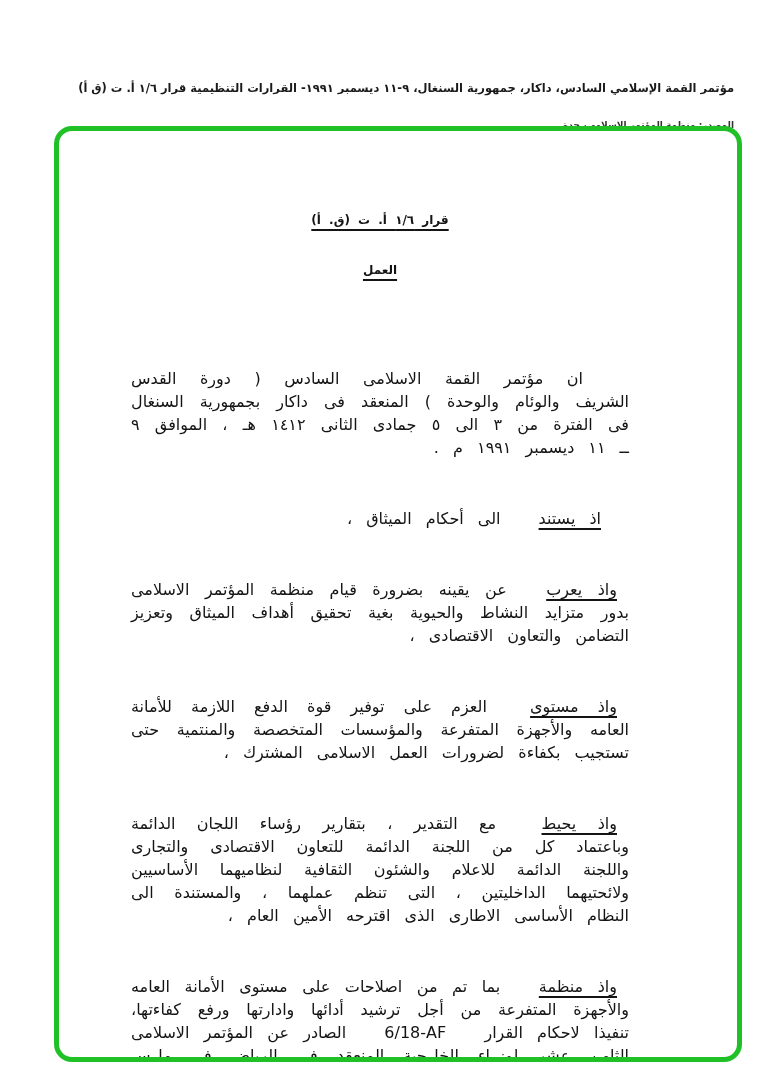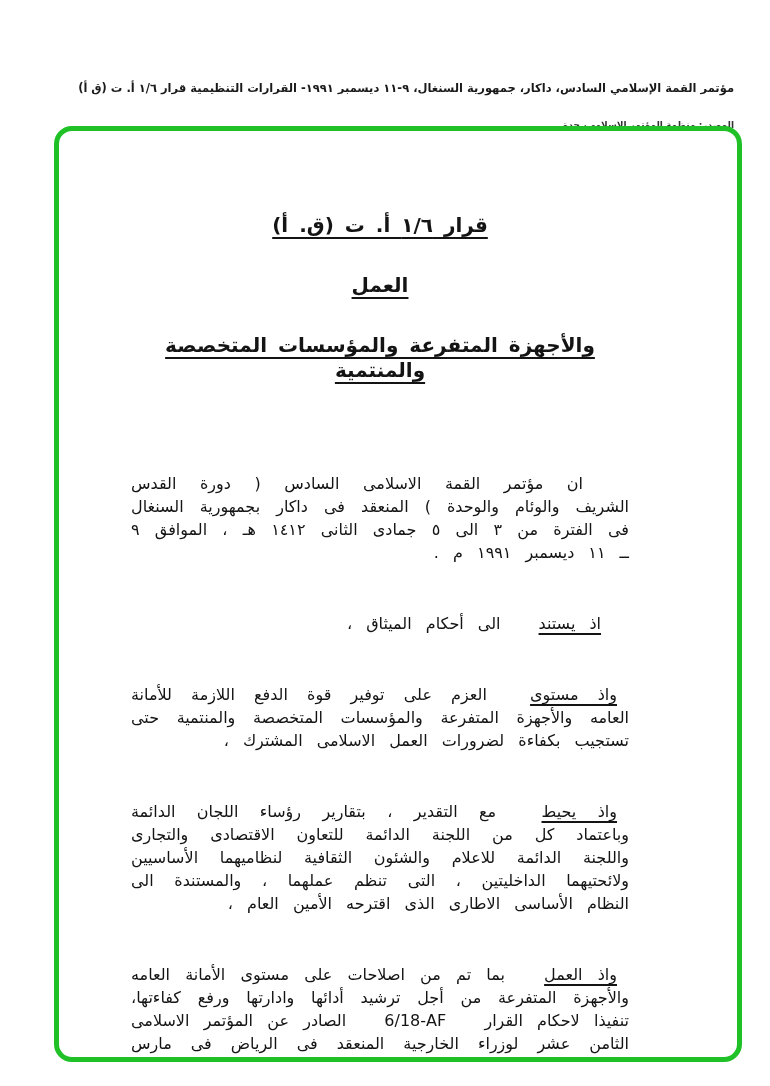--- a/index.html
+++ b/index.html
@@ -44,21 +44,21 @@
     height: 936px;
     border: 5px solid #1fc127;
     border-radius: 18px;
     background: #ffffff;
     padding: 58px 84px 36px 48px;
     overflow: hidden;
   }
   .title-block {
     text-align: center;
     font-weight: bold;
-    font-size: 20px;
+    font-size: 12px;
     margin-bottom: 30px;
   }
   .title-line {
     display: block;
     margin: 0 auto 11px auto;
     width: -moz-fit-content;
     width: fit-content;
     text-decoration: underline;
     text-underline-offset: 5px;
     text-decoration-thickness: 1.5px;
@@ -101,45 +101,47 @@
   <header class="doc-header">
     <div class="line1">مؤتمر القمة الإسلامي السادس، داكار، جمهورية السنغال، ٩-١١ ديسمبر ١٩٩١- القرارات التنظيمية قرار ١/٦ أ. ت (ق أ)</div>
     <div class="line2">المصدر:   منظمة المؤتمر الإسلامي، جدة</div>
   </header>
 
   <div class="green-box">
 
     <div class="title-block">
       <span class="title-line">قرار ١/٦ أ. ت (ق. أ)</span>
       <span class="title-line">العمل</span>
-      <span class="title-line">والأجهزة المتفرعة والمؤسسات المتخصصة والمنتمية</span>
     </div>
 
     <div class="body-text">
 
       <p class="para open-indent">
         <span>ان مؤتمر القمة الاسلامى السادس ( دورة القدس الشريف والوئام والوحدة ) المنعقد فى داكار بجمهورية السنغال فى الفترة من ٣ الى ٥ جمادى الثانى ١٤١٢ هـ ، الموافق ٩ ــ ١١ ديسمبر ١٩٩١ م .</span>
       </p>
 
       <p class="para small-indent">
         <span class="lead">اذ يستند</span><span> الى أحكام الميثاق ،</span>
       </p>
 
 
+      <p class="para">
+        <span class="lead">واذ يعرب</span><span> عن يقينه بضرورة قيام منظمة المؤتمر الاسلامى بدور متزايد النشاط والحيوية بغية تحقيق أهداف الميثاق وتعزيز التضامن والتعاون الاقتصادى ،</span>
+      </p>
 
       <p class="para">
         <span class="lead">واذ مستوى</span><span> العزم على توفير قوة الدفع اللازمة للأمانة العامه والأجهزة المتفرعة والمؤسسات المتخصصة والمنتمية حتى تستجيب بكفاءة لضرورات العمل الاسلامى المشترك ،</span>
       </p>
 
       <p class="para">
         <span class="lead">واذ يحيط</span><span> مع التقدير ، بتقارير رؤساء اللجان الدائمة وباعتماد كل من اللجنة الدائمة للتعاون الاقتصادى والتجارى واللجنة الدائمة للاعلام والشئون الثقافية لنظاميهما الأساسيين ولائحتيهما الداخليتين ، التى تنظم عملهما ، والمستندة الى النظام الأساسى الاطارى الذى اقترحه الأمين العام ،</span>
       </p>
 
       <p class="para">
-        <span class="lead">واذ العمل</span><span> بما تم من اصلاحات على مستوى الأمانة العامه والأجهزة المتفرعة من أجل ترشيد أدائها وادارتها ورفع كفاءتها، تنفيذا لاحكام القرار </span><span class="ltr" dir="ltr">6/18-AF</span><span> الصادر عن المؤتمر الاسلامى الثامن عشر لوزراء الخارجية المنعقد فى الرياض فى مارس ١٩٨٩ ·</span>
+        <span class="lead">واذ منظمة</span><span> بما تم من اصلاحات على مستوى الأمانة العامه والأجهزة المتفرعة من أجل ترشيد أدائها وادارتها ورفع كفاءتها، تنفيذا لاحكام القرار </span><span class="ltr" dir="ltr">6/18-AF</span><span> الصادر عن المؤتمر الاسلامى الثامن عشر لوزراء الخارجية المنعقد فى الرياض فى مارس ١٩٨٩ ·</span>
       </p>
 
     </div>
   </div>
 
   <div class="page-number">١</div>
 
 </div>
 
 </body></html>

